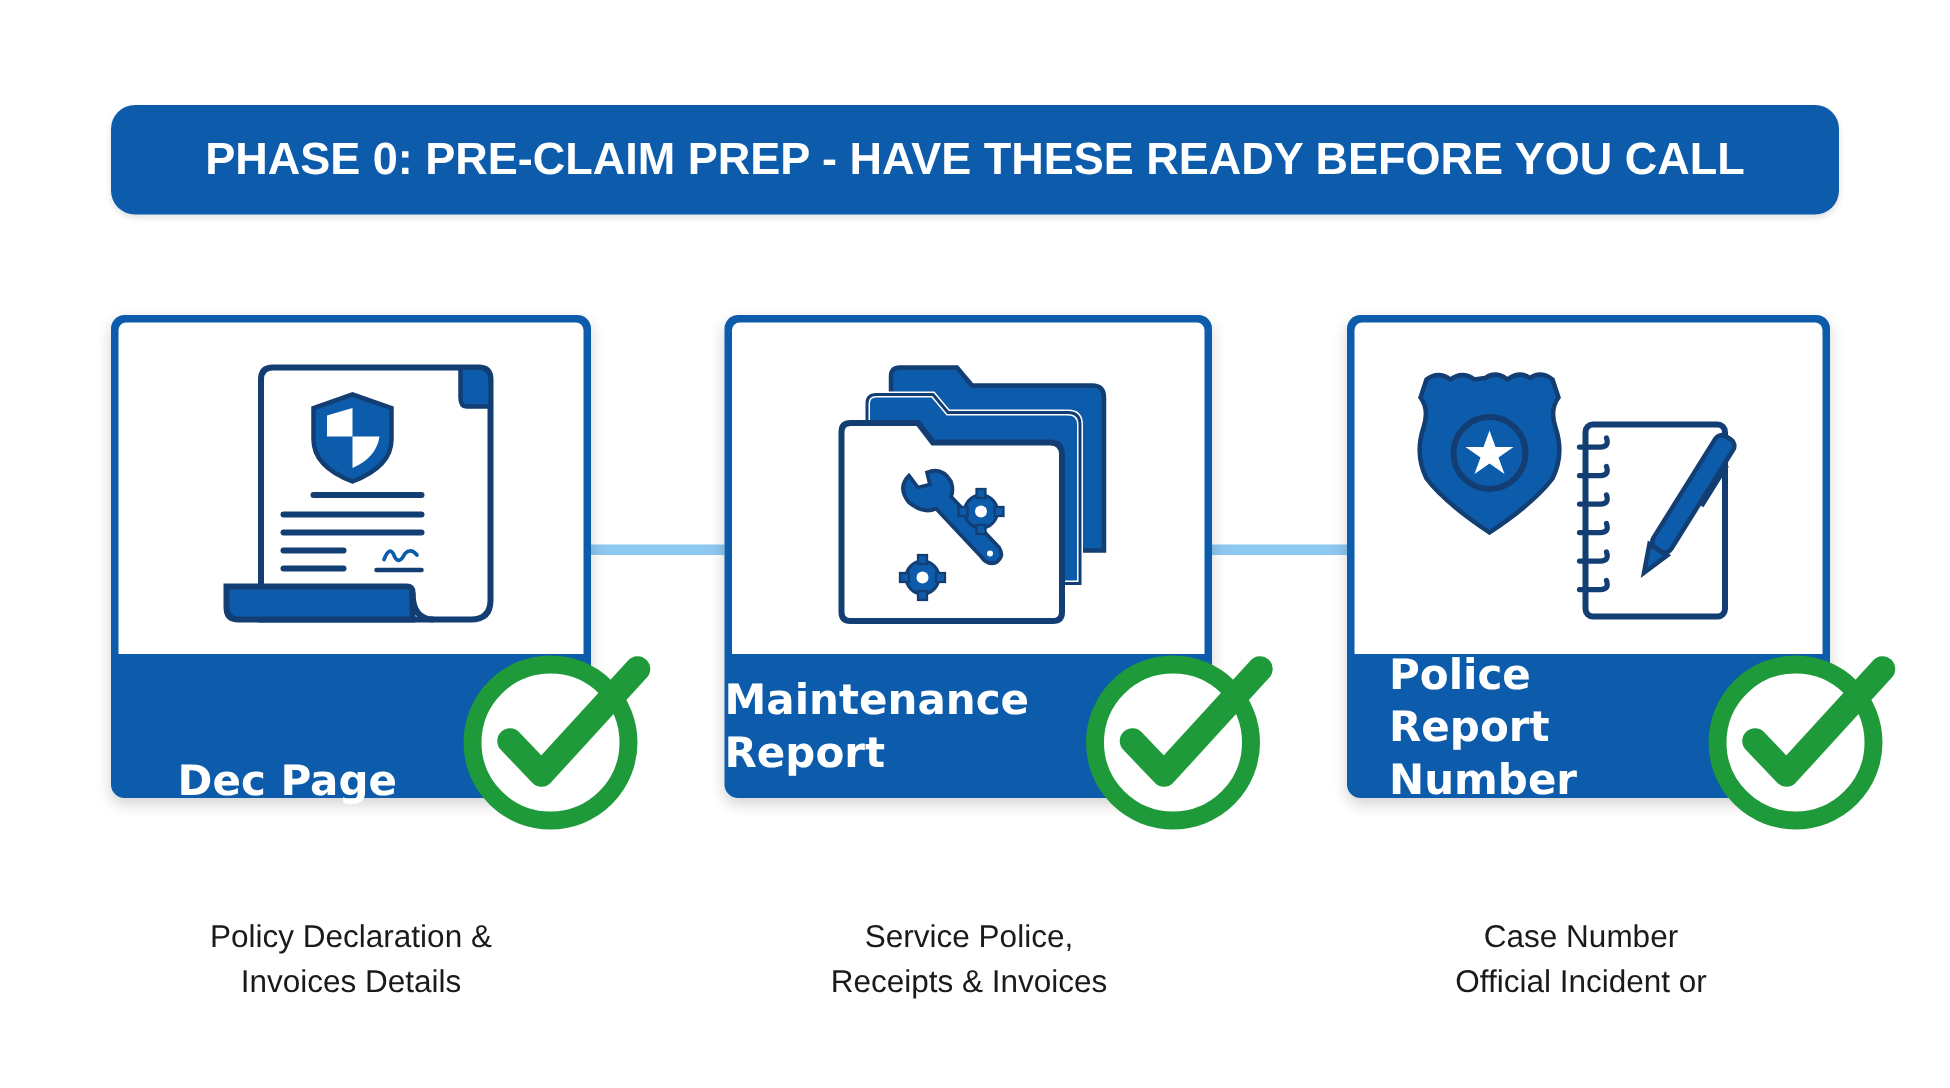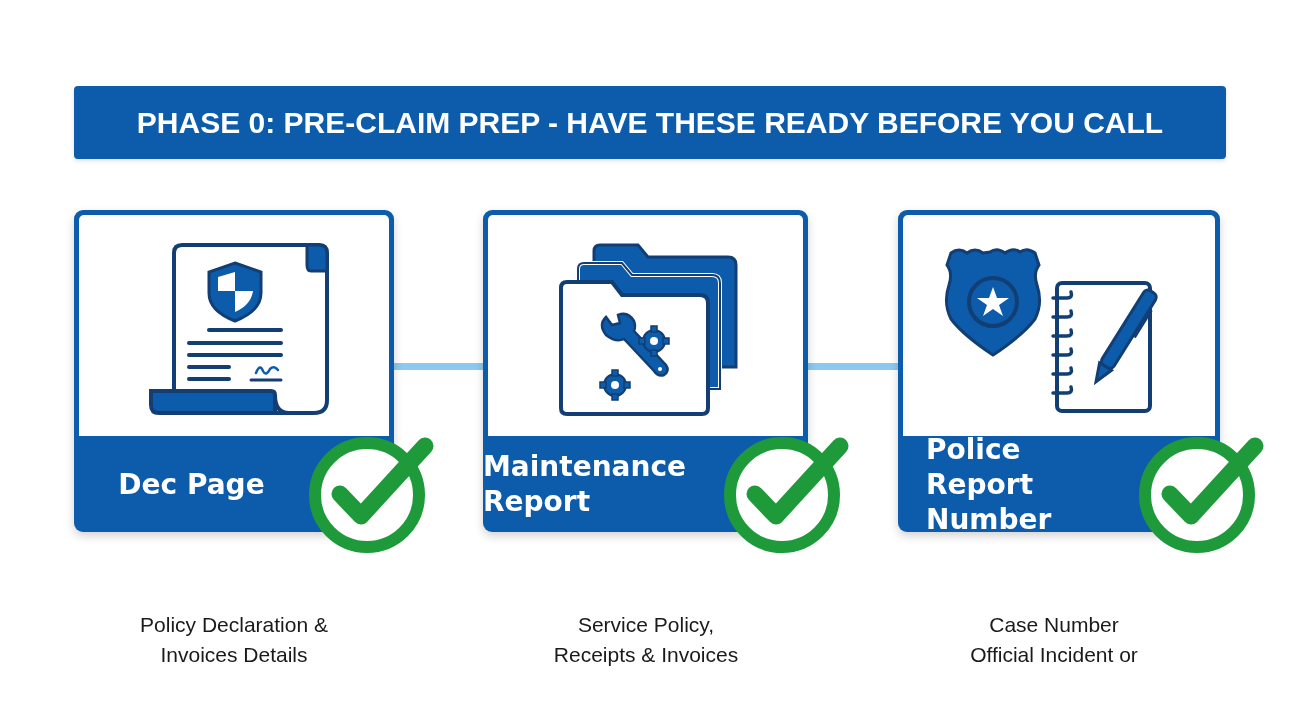--- a/index.html
+++ b/index.html
@@ -2,22 +2,22 @@
 <html><head>
 <meta charset="utf-8">
 <style>
   html, body { margin: 0; padding: 0; }
   body {
     width: 1300px; height: 725px; position: relative; overflow: hidden;
     background: #ffffff;
     font-family: "DejaVu Sans", sans-serif;
   }
   .banner {
-    position: absolute; left: 74px; top: 86px; width: 1152px; height: 73px;
-    background: #0d5cab; border-radius: 4px;
+    position: absolute; left: 74px; top: 70px; width: 1152px; height: 73px;
+    background: #0d5cab; border-radius: 16px;
     display: flex; align-items: center; justify-content: center;
     box-shadow: 0 2px 4px rgba(0,0,0,0.12);
   }
   .banner span {
     color: #ffffff; font-family: "Liberation Sans", sans-serif; font-weight: bold;
     font-size: 30px; letter-spacing: 0px;
   }
   .connector {
     position: absolute; top: 363px; height: 7px; background: #8cc8f0;
   }
@@ -30,21 +30,21 @@
     position: absolute; left: 5px; top: 5px; right: 5px; height: 221px;
     background: #ffffff; border-radius: 5px 5px 0 0;
   }
   .card .inner svg { position: absolute; left: 0; top: 0; }
   .card .title {
     position: absolute; left: 0; top: 226px; width: 235px; height: 96px;
     display: flex; align-items: center;
     color: #ffffff; font-family: "DejaVu Sans", sans-serif; font-weight: bold;
     font-size: 28px; line-height: 35px;
   }
-  .card .title.center { justify-content: center; }
+  .card .title.center { justify-content: center; margin-top: 36px; }
   .card .title.left { box-sizing: border-box; }
   .check {
     position: absolute; width: 130px; height: 130px;
   }
   .caption {
     position: absolute; top: 562px; width: 320px; text-align: center;
     font-family: "Liberation Sans", sans-serif; font-size: 21px; line-height: 30px;
     color: #1a1a1a;
     margin-top: 48px;
   }
@@ -136,21 +136,21 @@
       <div>Maintenance</div>
       <div>Report</div>
     </div>
   </div>
 </div>
 <svg class="check" viewBox="0 0 130 130" style="left:722px;top:428px;">
   <circle cx="60" cy="67" r="52" fill="#ffffff" stroke="#1e9a3a" stroke-width="12"></circle>
   <path d="M33 66 L54 88 L118 18" fill="none" stroke="#1e9a3a" stroke-width="17" stroke-linecap="round" stroke-linejoin="round"></path>
 </svg>
 <div class="caption" style="left:486px;">
-  <div>Service Policy,</div>
+  <div>Service Police,</div>
   <div>Receipts &amp; Invoices</div>
 </div>
 
 <div class="card" style="left:898px;width:322px;">
   <div class="inner">
     <svg width="312" height="221" viewBox="0 0 312 221">
 
       <path d="M85 37 Q92 32 100 38 Q108 32 115 37 Q122 32 130 38 L134 50 Q128 58 132 70 Q138 88 130 104 Q118 120 88 140 Q58 120 46 104 Q38 88 44 70 Q48 58 42 50 L46 38 Q54 32 62 38 Q70 32 78 38 Z" fill="#0d5cab" stroke="#123e73" stroke-width="3" transform="translate(2,0)"></path>
       <circle cx="90" cy="87" r="24" fill="#0d5cab" stroke="#123e73" stroke-width="4"></circle>
       <path d="M90 72 L94 83 L106 83 L96 90 L100 101 L90 94 L80 101 L84 90 L74 83 L86 83 Z" fill="#ffffff"></path>

